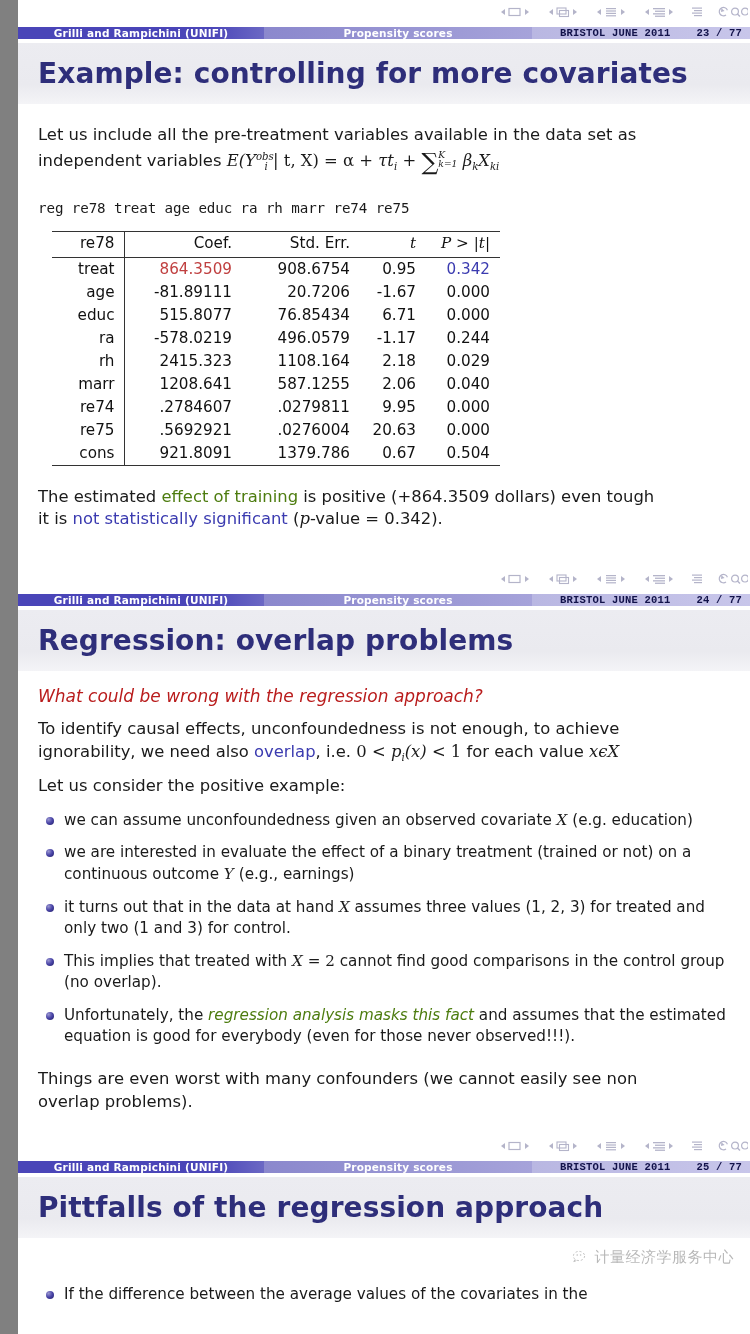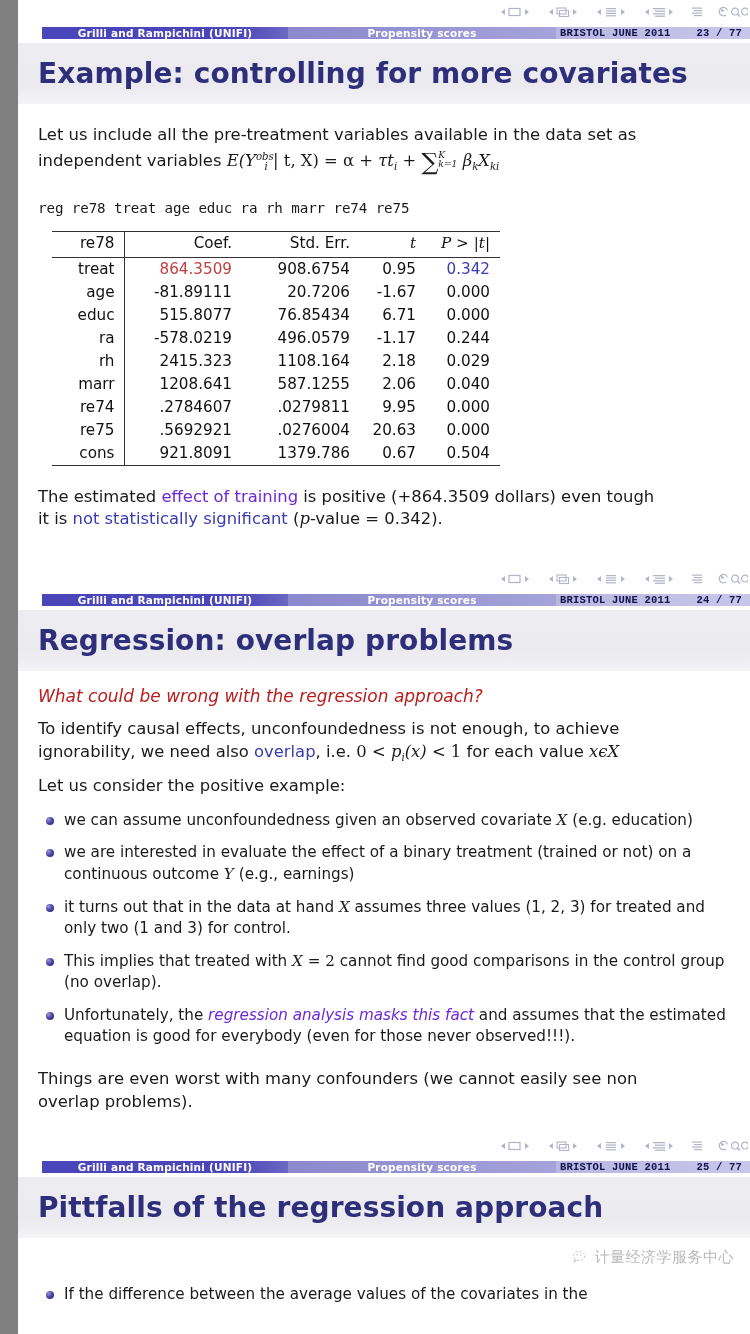--- a/index.html
+++ b/index.html
@@ -50,21 +50,20 @@
   .footbar {
     display: flex;
     height: 21px;
     width: 100%;
     font-size: 10.5px;
     font-weight: bold;
     color: #ffffff;
     letter-spacing: .2px;
     align-items: center;
     font-family: "DejaVu Sans", sans-serif;
-    padding-left: 24px;
   }
   .foot-author {
     flex: 0 0 246px;
     background: linear-gradient(to right, #4a45b8 0%, #4a45b8 78%, #6b68c4 100%);
     text-align: center;
     overflow: hidden;
     white-space: nowrap;
   }
   .foot-title {
     flex: 0 0 268px;
@@ -112,21 +111,21 @@
   .para.tight { margin-top: 10px; }
 
   
   .mi { font-family: "DejaVu Serif", serif; font-style: italic; }
   .mr { font-family: "DejaVu Serif", serif; font-style: normal; }
   .mono {
     font-family: "DejaVu Sans Mono", monospace;
     font-size: 14.2px;
     letter-spacing: -.1px;
   }
-  .alert { color: #6d28d9; }
+  .alert { color: #4d7c0f; }
   .struct { color: #3b3bb0; }
   .blockhead {
     color: #b91c1c;
     font-style: italic;
     font-size: 17px;
     margin-top: 14px;
   }
 
   sup.sm { font-size: .62em; font-style: italic; }
   sub.sm { font-size: .62em; font-style: italic; }

